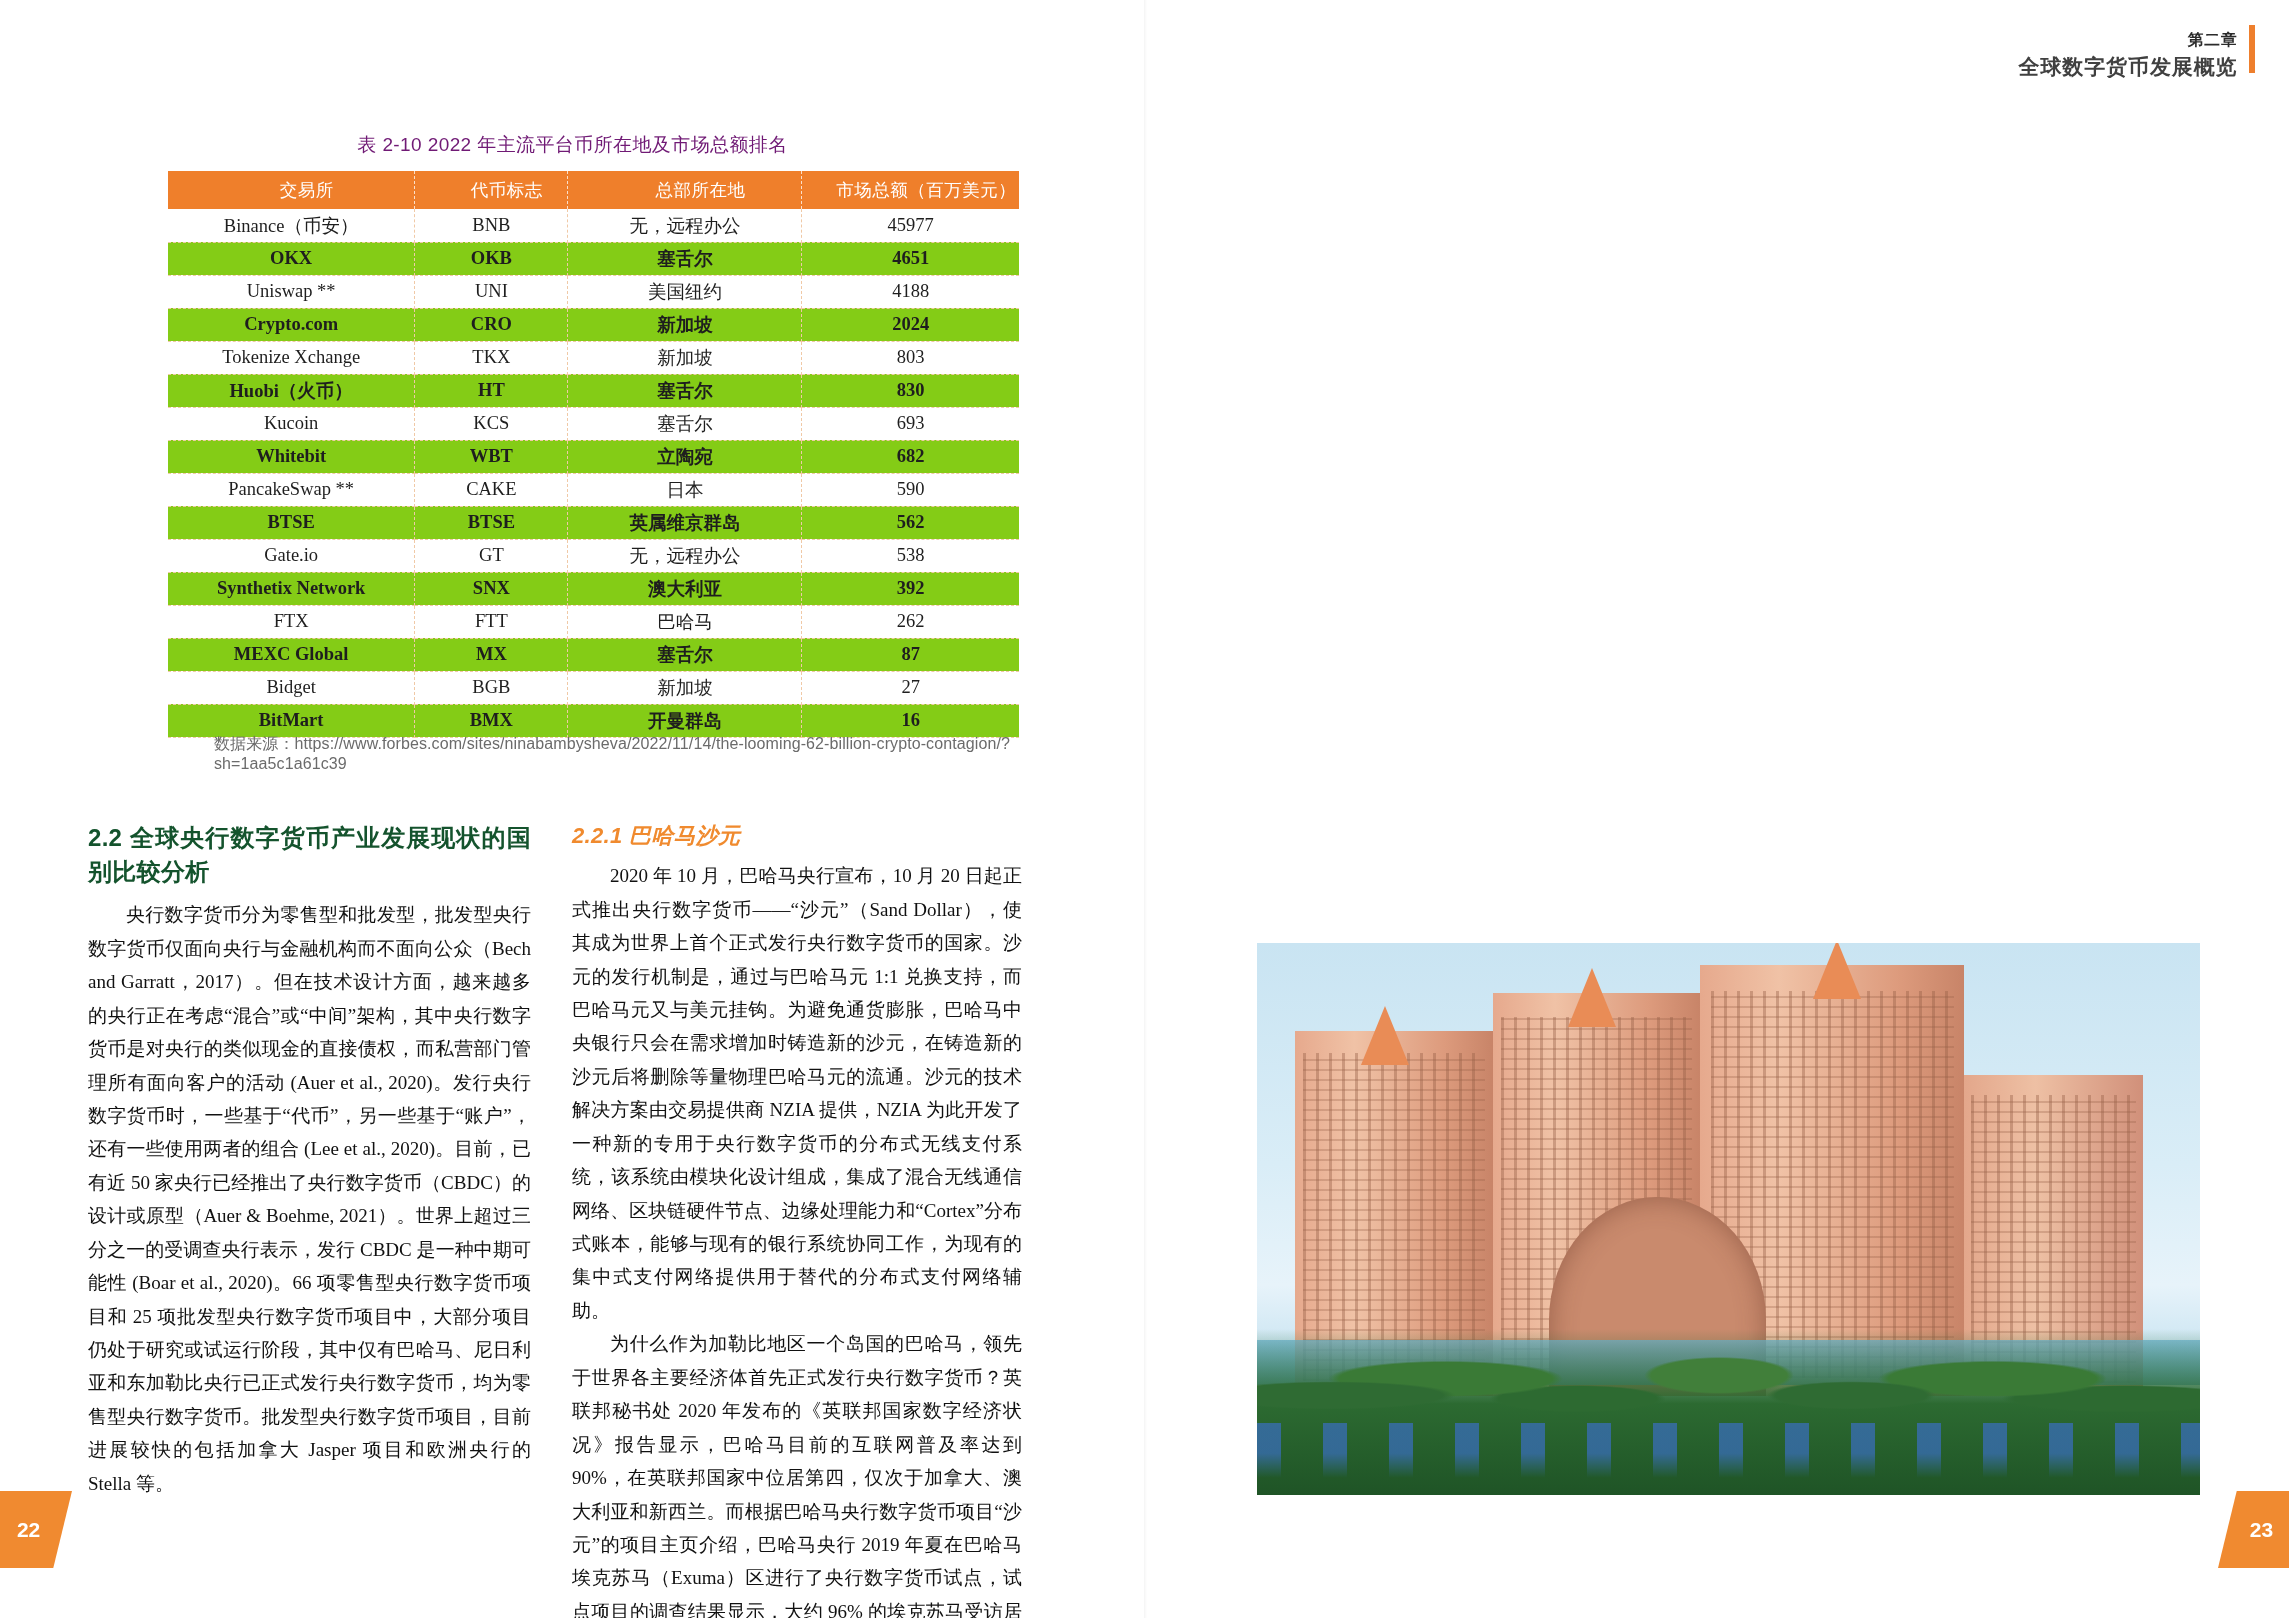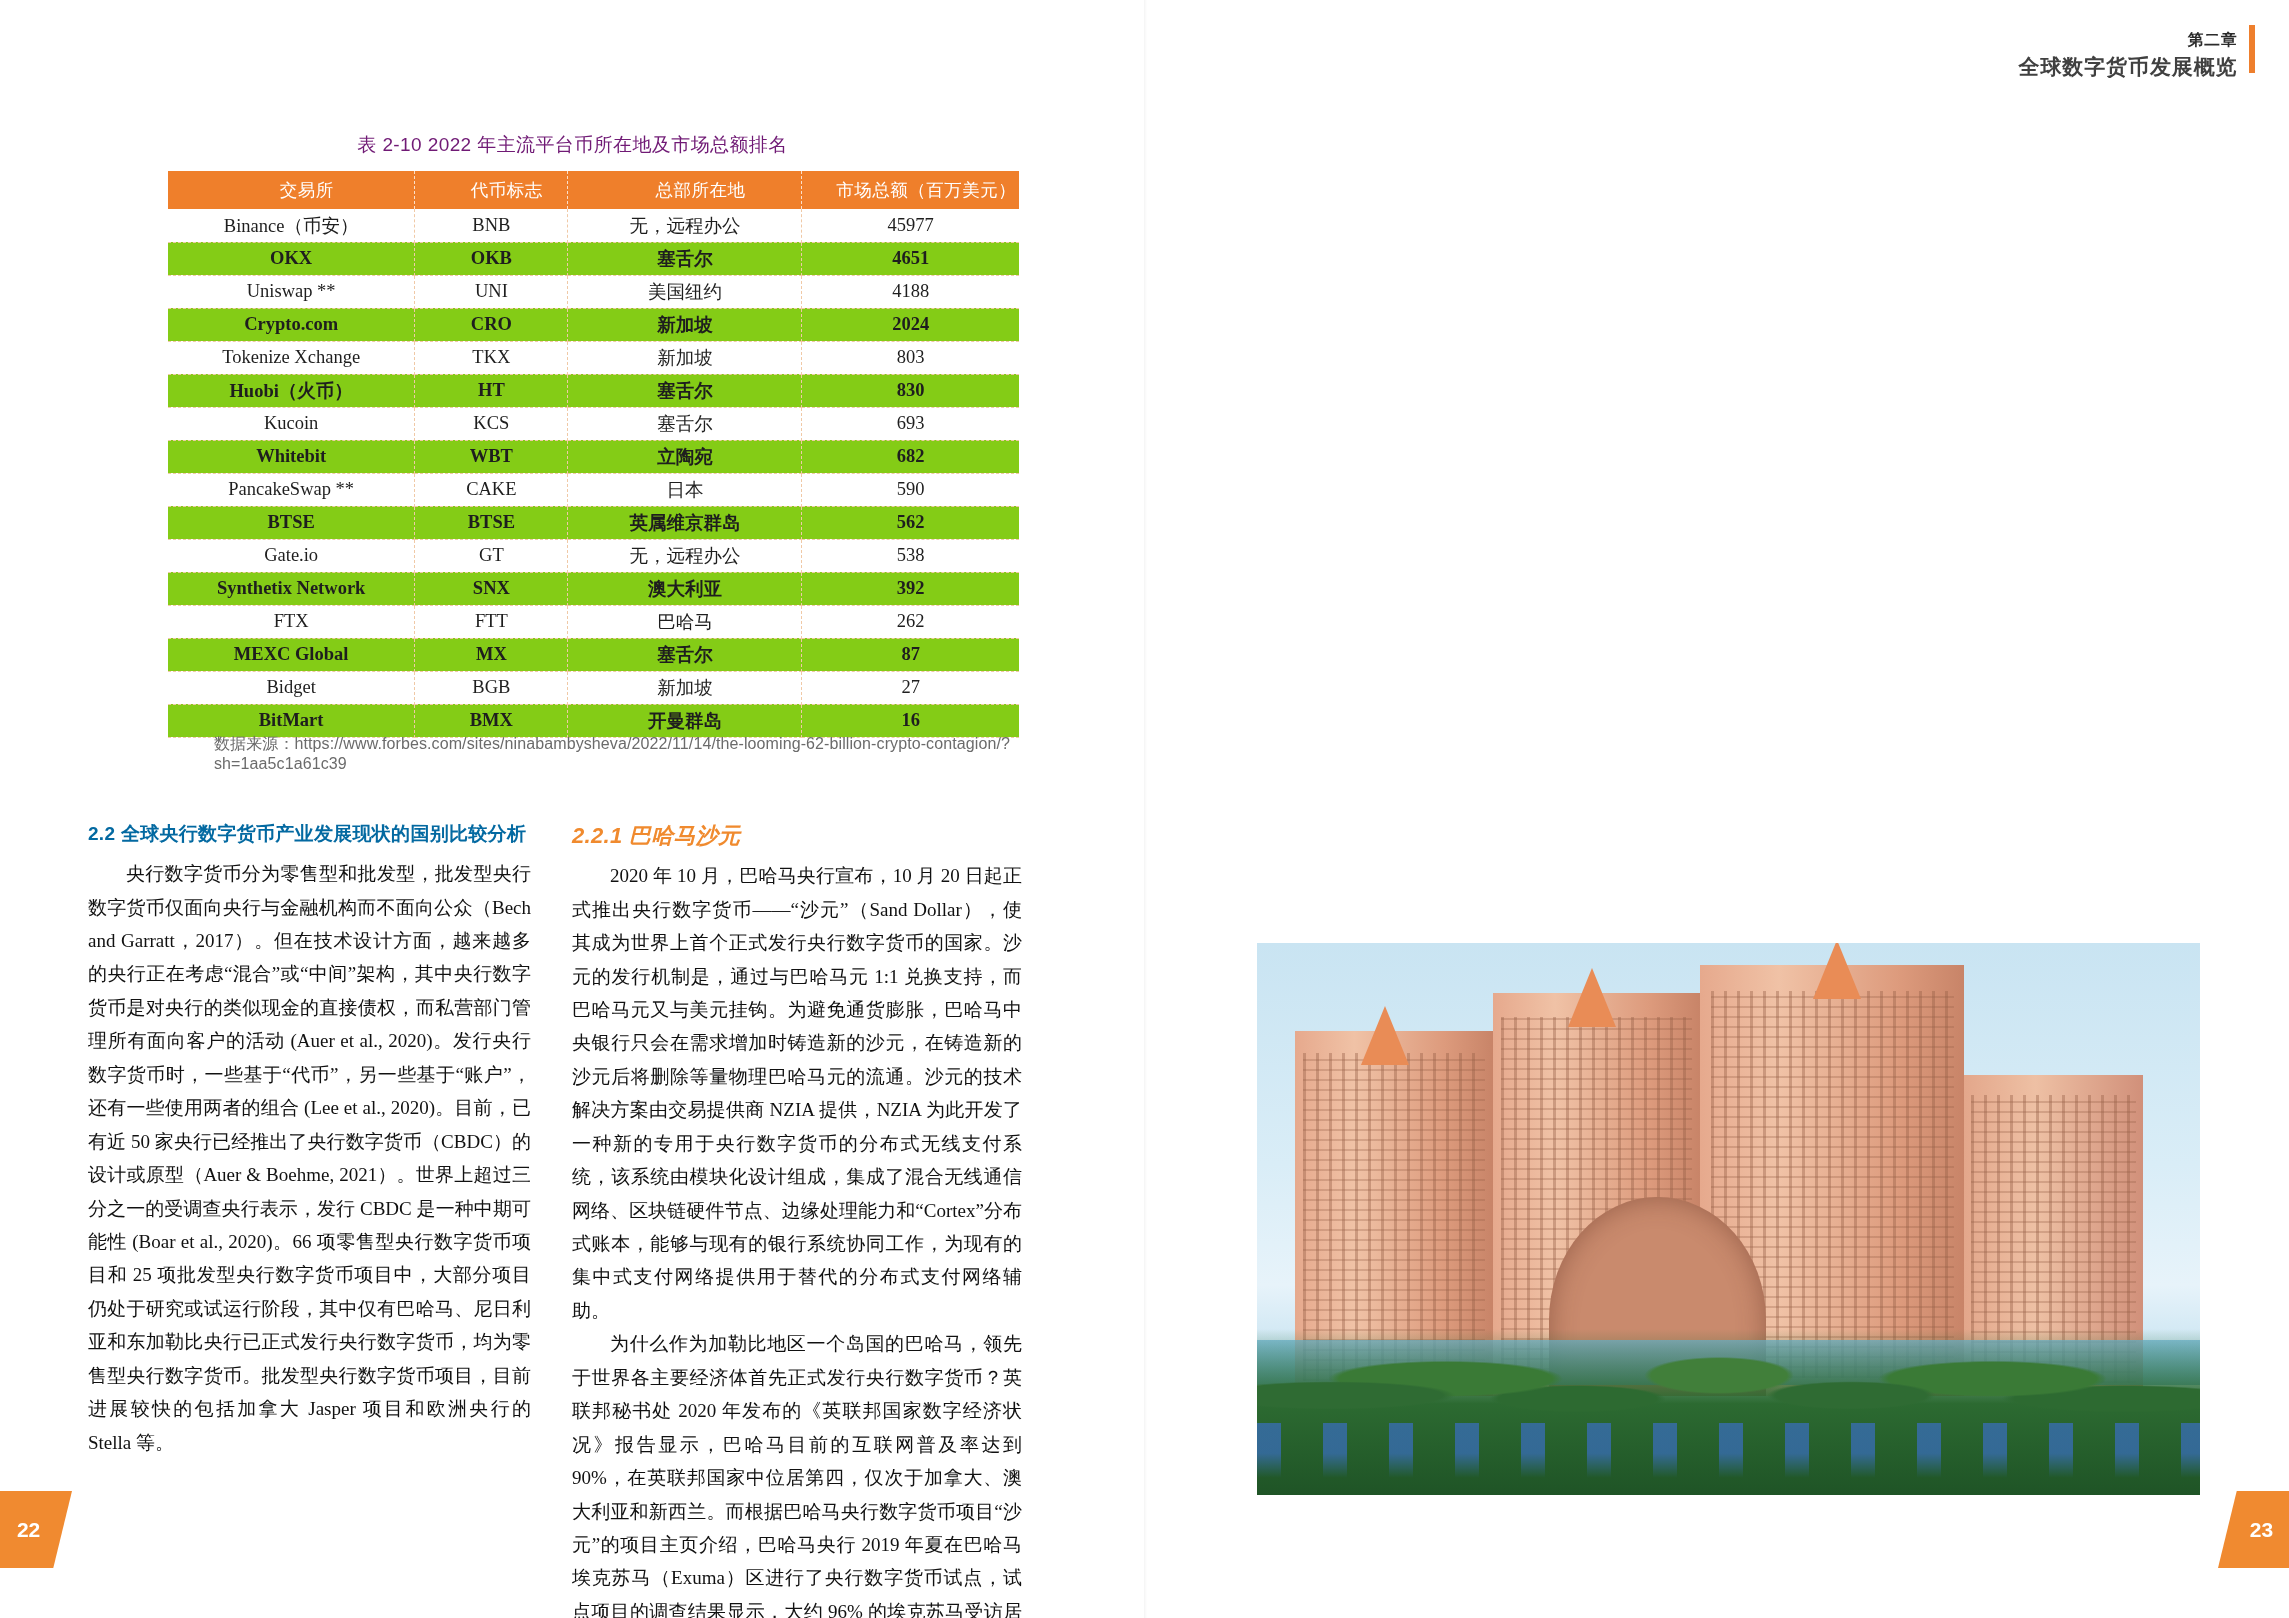--- a/index.html
+++ b/index.html
@@ -92,22 +92,22 @@
     color:#111111;
     text-align:justify;
     text-justify:inter-character;
     font-family:"Liberation Serif","DejaVu Serif",serif;
   }
   .col p { margin:0 0 0 0; text-indent:2em; }
   .col p + p { margin-top:0; }
 
   h2.sec {
     font-family:"Liberation Sans","DejaVu Sans",sans-serif;
-    font-size:19px; font-weight:700; font-style:normal;
-    color:#0369a1; margin:0 0 9.2px 0; line-height:1.42;
+    font-size:24px; font-weight:700; font-style:normal;
+    color:#14532d; margin:0 0 9.2px 0; line-height:1.42;
     letter-spacing:0.3px;
   }
   h3.subsec {
     font-family:"Liberation Sans","DejaVu Sans",sans-serif;
     font-size:22px; font-weight:700; font-style:italic;
     color:#f08a2e; margin:0 0 7.4px 0; line-height:1.4;
     letter-spacing:0.3px;
   }
 
   

